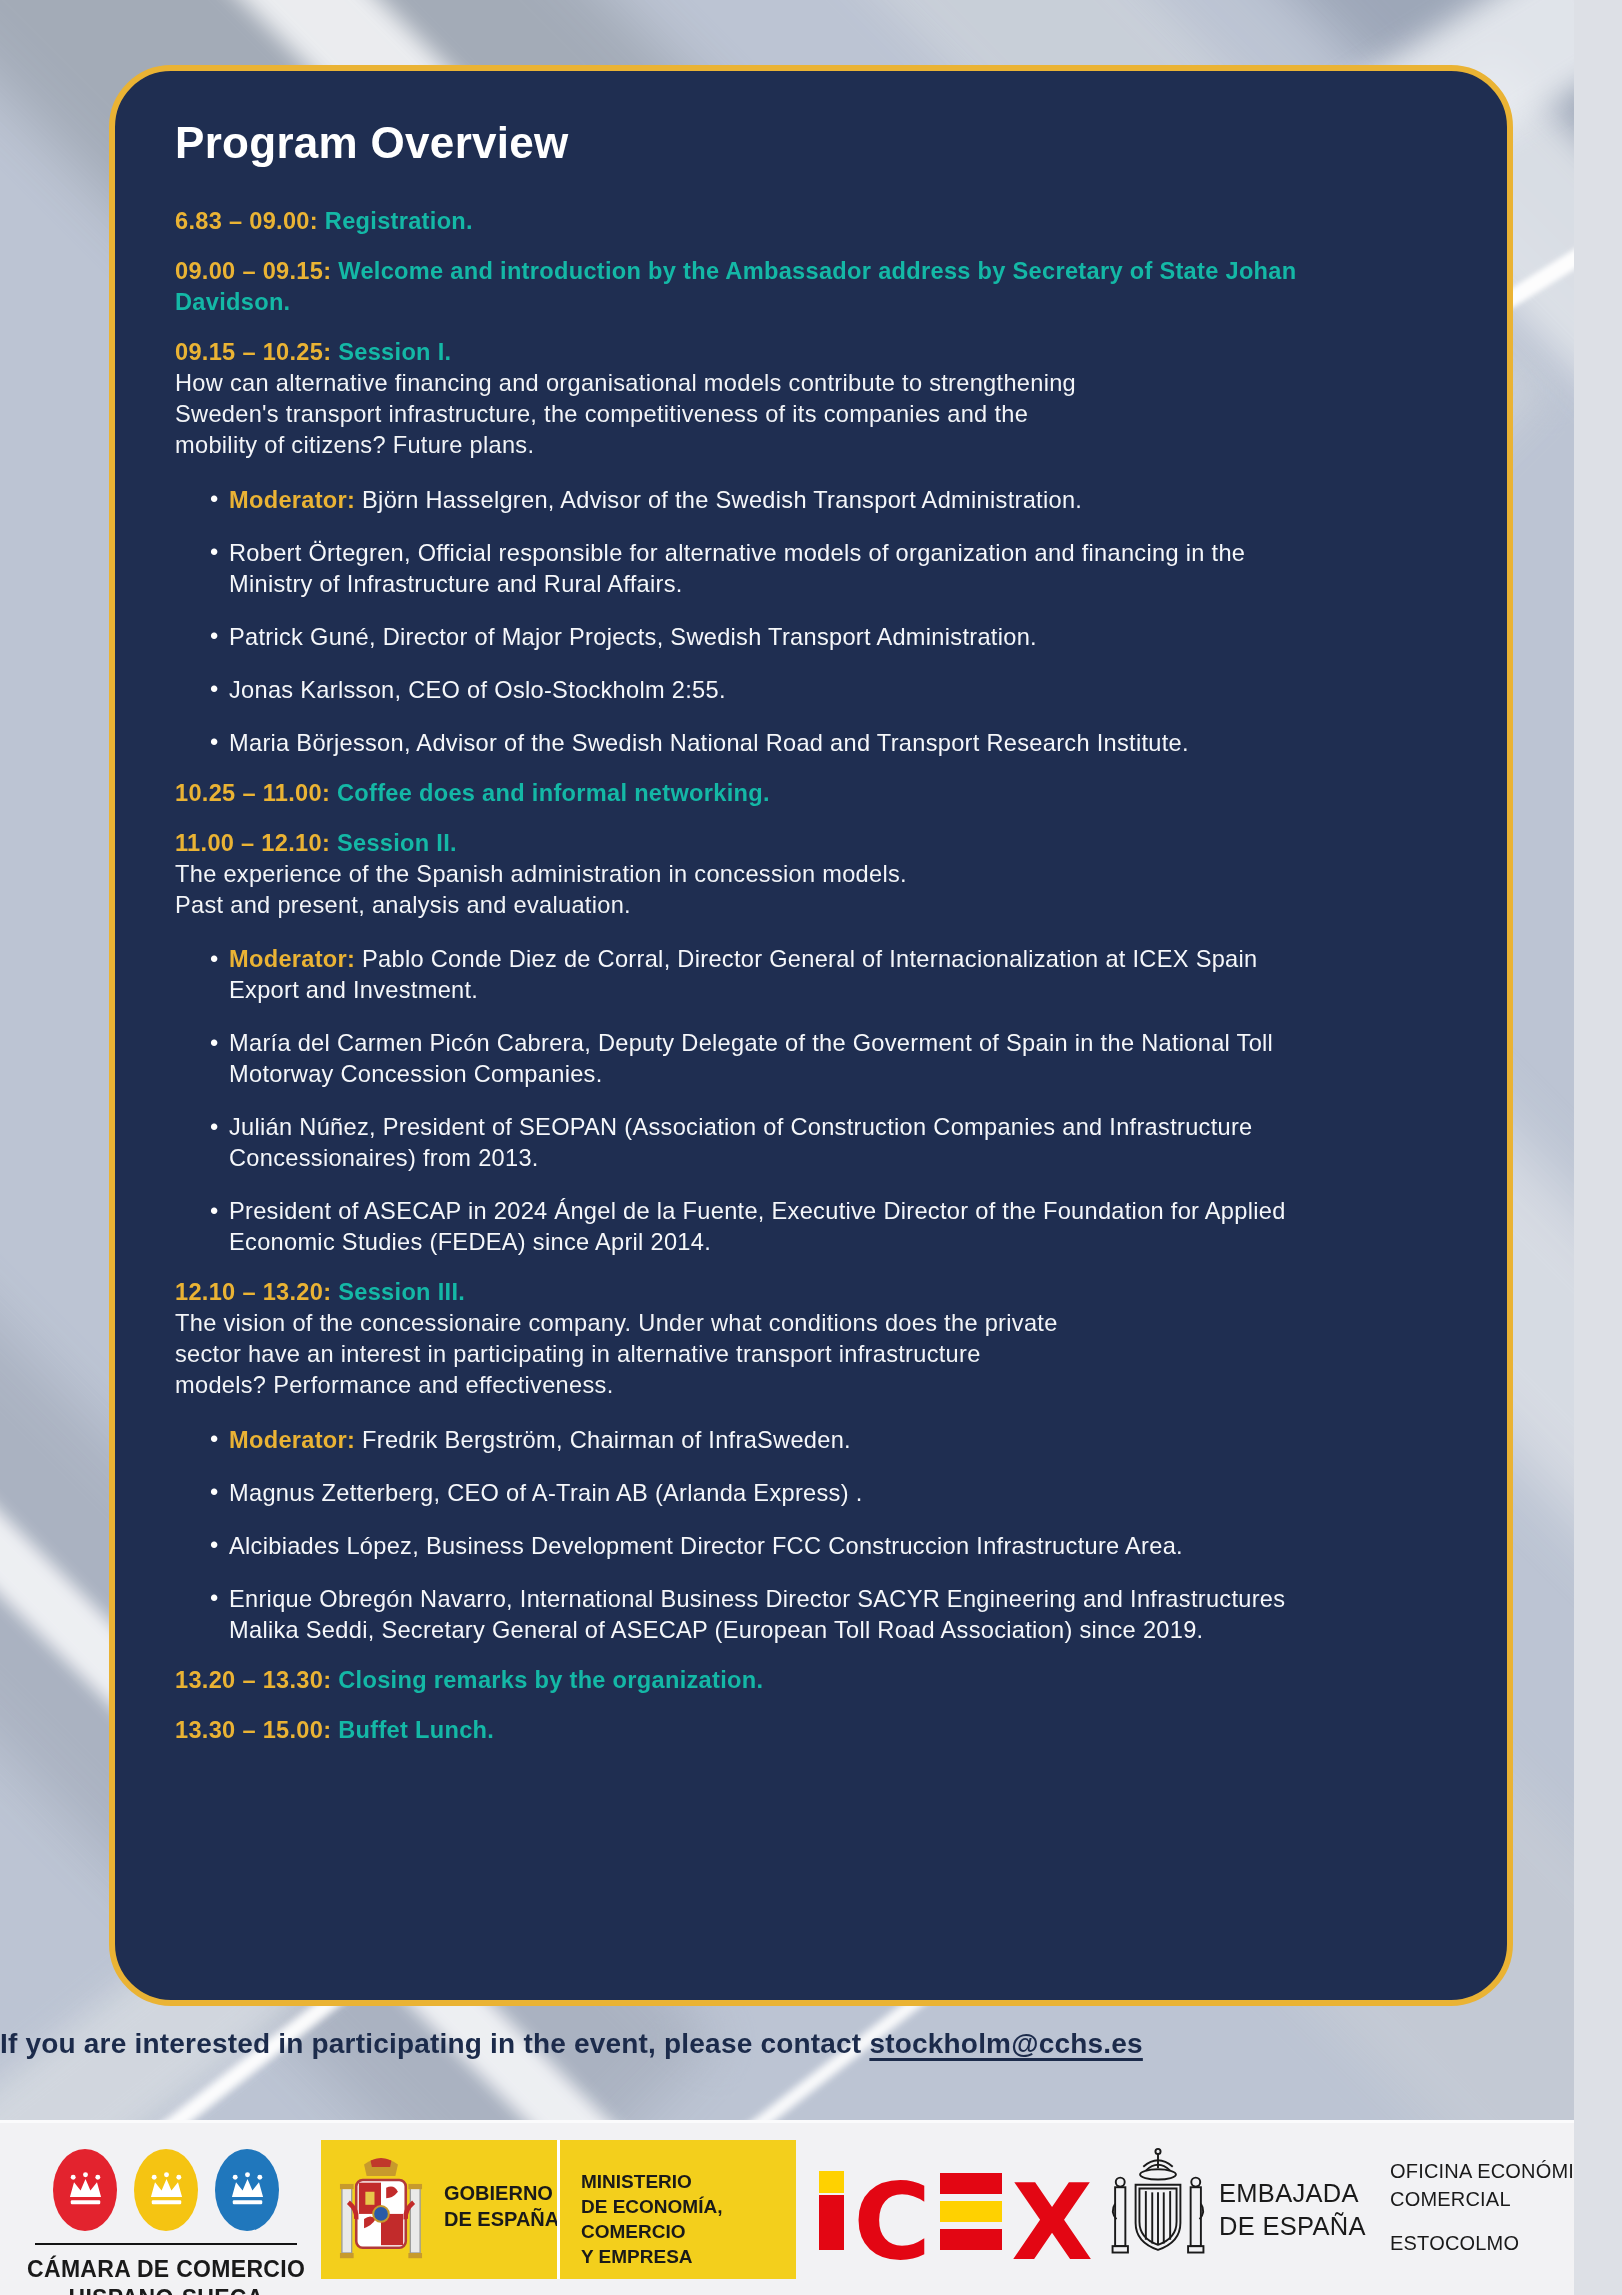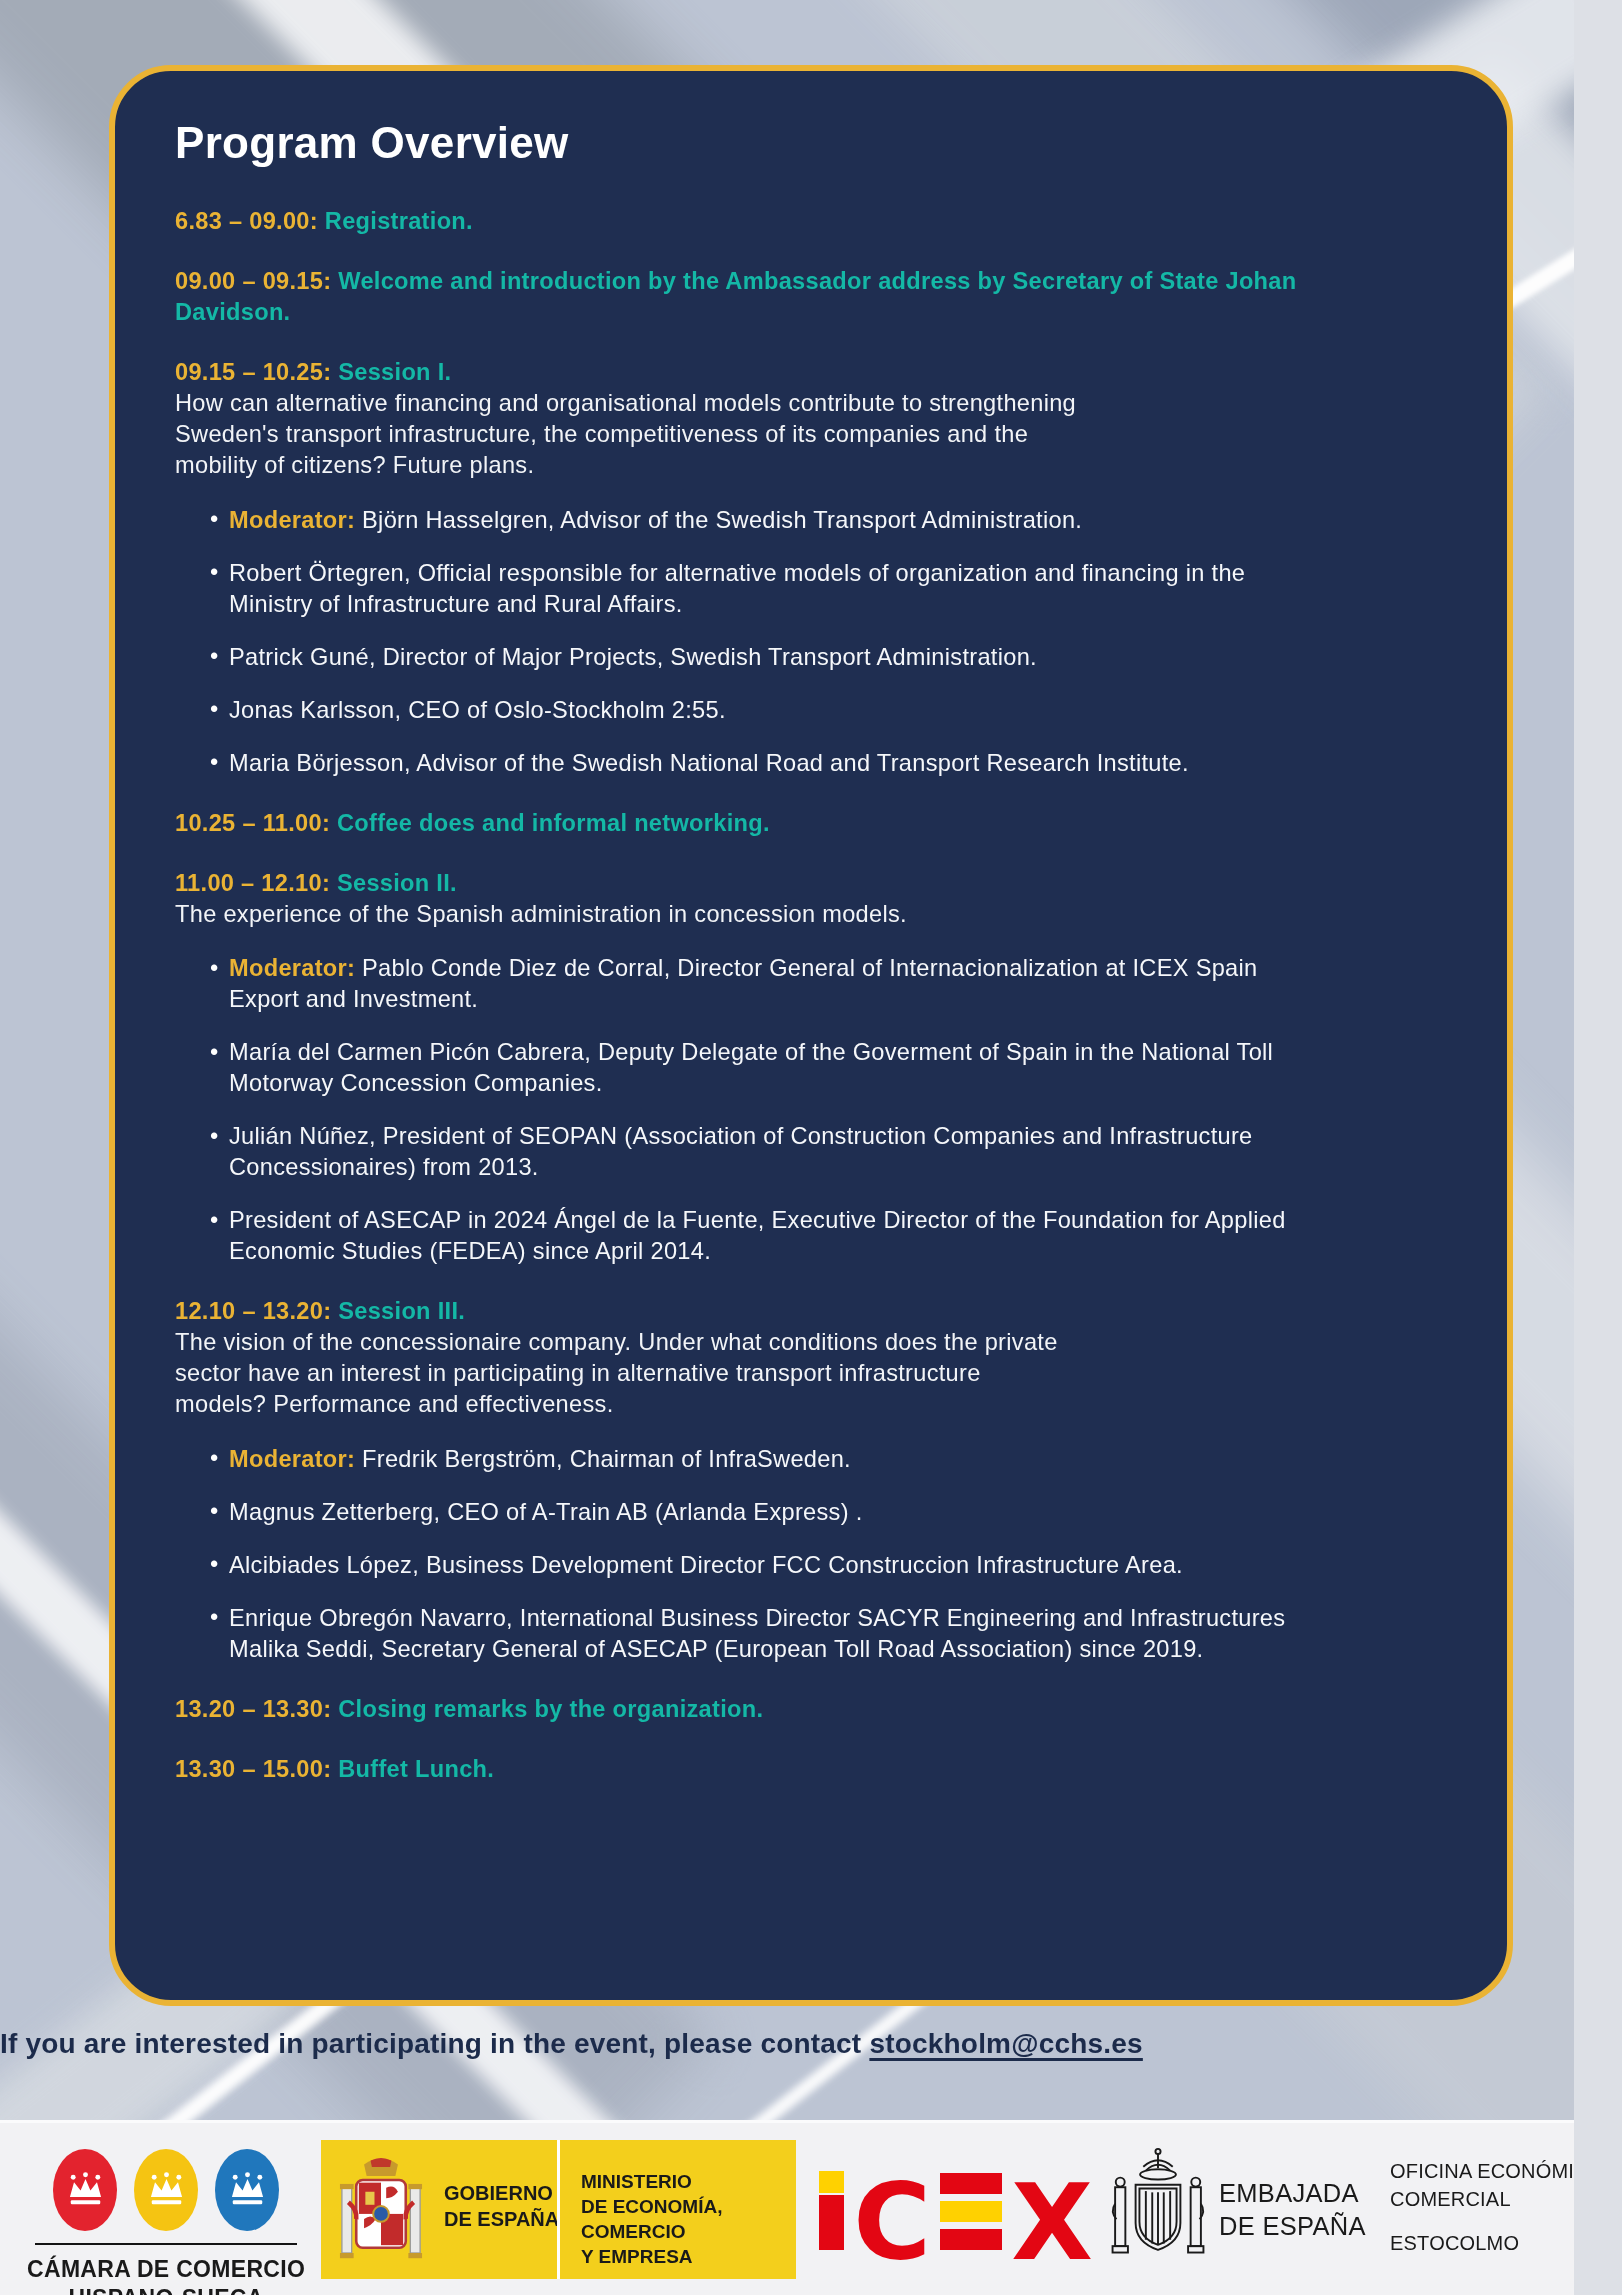--- a/index.html
+++ b/index.html
@@ -26,21 +26,21 @@
   .s10{left:327px;top:916px;width:1832px;height:222px;background:#E2E5EA;opacity:.7;transform:rotate(45deg);filter:blur(30px)}
   .s11{left:98px;top:1996px;width:458px;height:17px;background:#FFFFFF;opacity:.95;transform:rotate(-38deg);filter:blur(3.9px)}
   .s12{left:687px;top:2015px;width:406px;height:14.4px;background:#FFFFFF;opacity:.9;transform:rotate(-38deg);filter:blur(3.9px)}
   .s13{left:1492px;top:249px;width:170px;height:17px;background:#FFFFFF;opacity:.95;transform:rotate(-32deg);filter:blur(2.6px)}
   .s14{left:1243px;top:39px;width:393px;height:124px;background:#E8EBF0;opacity:.9;transform:rotate(-32deg);filter:blur(14.4px)}
 
   
   .card{position:absolute;left:109px;top:65px;width:1404px;height:1941px;background:var(--navy);
         border:6.5px solid var(--accent);border-radius:62px;padding:47px 56px 33px 60px;color:#F5F7FA}
   .card h1{margin:0 0 38px;font-size:44px;line-height:50px;font-weight:bold;color:#FFFFFF;letter-spacing:0.3px}
-  .entry{margin-top:29px;font-size:23.6px;line-height:31px}
+  .entry{margin-top:19px;font-size:23.6px;line-height:31px}
   .entry:first-child{margin-top:0}
   .entry-head{margin:0;font-weight:bold;letter-spacing:0.3px;max-width:1165px}
   .time{color:var(--accent);white-space:nowrap}
   .heading{color:#14b8a6;text-decoration-thickness:2.6px;text-underline-offset:7.2px}
   .desc p{margin:0;letter-spacing:0.3px;color:#F2F4F7}
   .bullets{list-style:none;margin:23.6px 0 0;padding:0 0 0 54px;max-width:1112px}
   .bullets li{position:relative;margin-top:22px;letter-spacing:0.3px}
   .bullets li:first-child{margin-top:0}
   .bullets li::before{content:"\2022";position:absolute;left:-19px;top:-0.7px;color:#FFFFFF}
   .mod-label{color:var(--accent);font-weight:bold}
@@ -130,20 +130,21 @@
             <li><span>Maria Börjesson, Advisor of the Swedish National Road and Transport Research Institute.</span></li>
           </ul>
         </div>
         <div class="entry">
           <p class="entry-head"><span class="time">10.25 – 11.00:</span> <span class="heading">Coffee does and informal networking.</span></p>
         </div>
         <div class="entry">
           <p class="entry-head"><span class="time">11.00 – 12.10:</span> <span class="heading">Session II.</span></p>
           <div class="desc">
             <p>The experience of the Spanish administration in concession models.</p>
+            <p>Past and present, analysis and evaluation.</p>
           </div>
           <ul class="bullets">
             <li><span class="mod-label">Moderator:</span> <span>Pablo Conde Diez de Corral, Director General of Internacionalization at ICEX Spain Export and Investment.</span></li>
             <li><span>María del Carmen Picón Cabrera, Deputy Delegate of the Goverment of Spain in the National Toll Motorway Concession Companies.</span></li>
             <li><span>Julián Núñez, President of SEOPAN (Association of Construction Companies and Infrastructure Concessionaires) from 2013.</span></li>
             <li><span>President of ASECAP in 2024 Ángel de la Fuente, Executive Director of the Foundation for Applied Economic Studies (FEDEA) since April 2014.</span></li>
           </ul>
         </div>
         <div class="entry">
           <p class="entry-head"><span class="time">12.10 – 13.20:</span> <span class="heading">Session III.</span></p>

